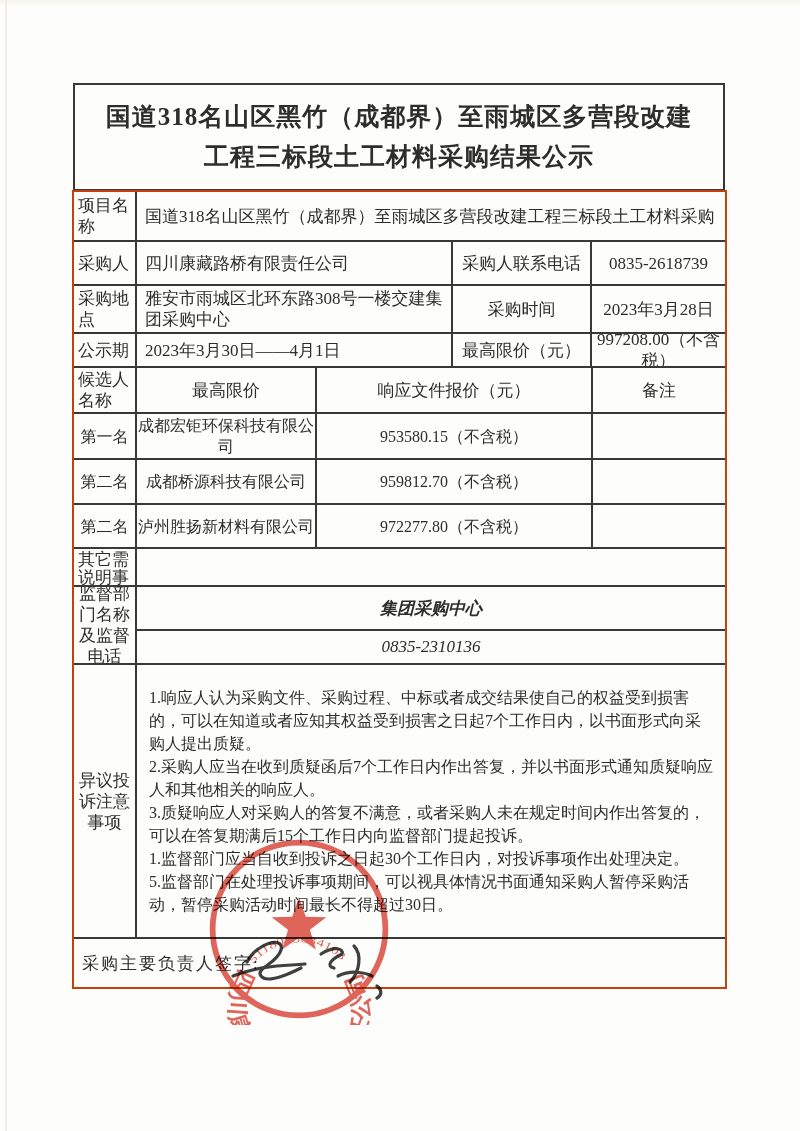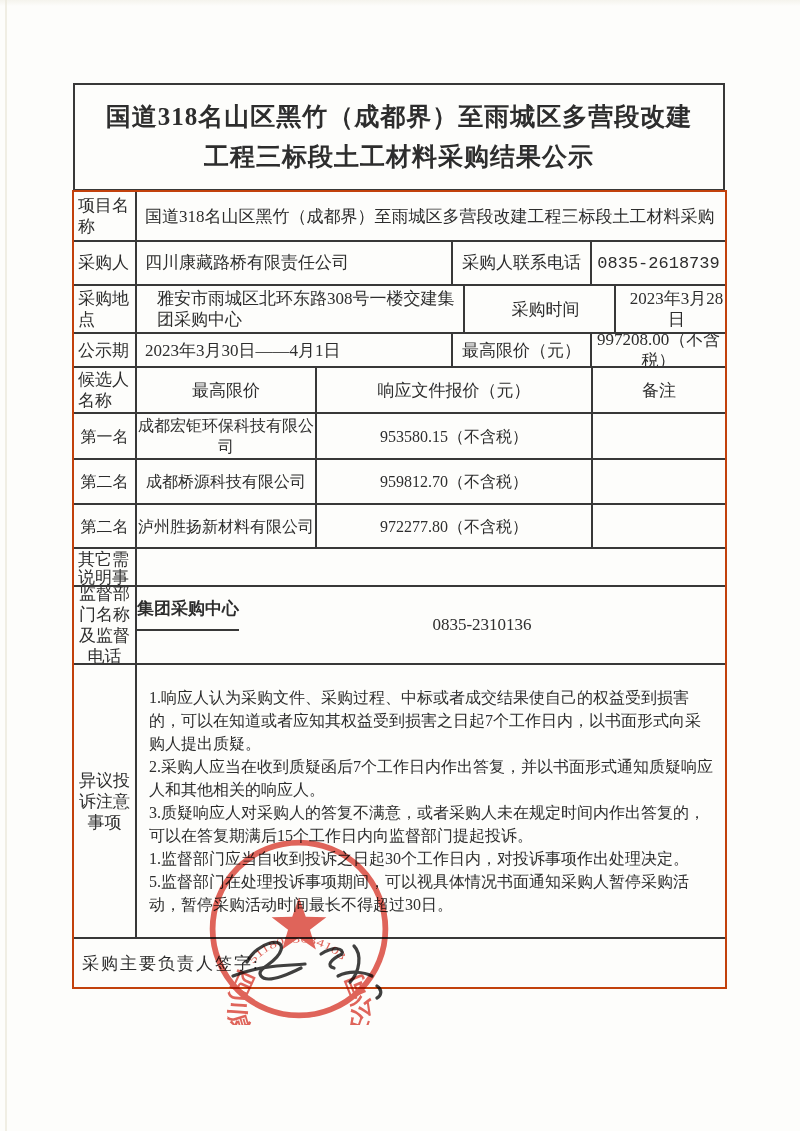--- a/index.html
+++ b/index.html
@@ -37,26 +37,26 @@
   .td:last-child { border-right:none; }
   .lbl { flex:0 0 63px; padding:2px 4px; }
   .lbl-center { justify-content:center; text-align:center; }
   .val-left { padding:2px 8px; }
   .ctr { justify-content:center; text-align:center; }
   .flex1 { flex:1; }
   .w-c2a { flex:0 0 316px; }
   .w-c3a { flex:0 0 139px; }
   .w-name { flex:0 0 180px; }
   .w-price { flex:0 0 276px; }
-  .r1 { height:50px; } .r2 { height:44px;font-family:Liberation Mono, monospace; } .r3 { height:48px;gap:12px; } .r4 { height:34px; }
+  .r1 { height:50px; } .r2 { height:44px; } .r3 { height:48px; } .r4 { height:34px; }
   .r5 { height:46px; } .r6 { height:46px; } .r7 { height:45px; } .r8 { height:44px; }
   .r9 { height:38px; } .r10 { height:78px; } .r11 { height:274px; } .r12 { height:48px; }
   .rank-cell, .cand-cell { font-size:16px; }
   .lbl-clip { align-items:flex-start; line-height:17.5px; }
-  .sup-col { flex:1; display:flex; flex-direction:row; }
+  .sup-col { flex:1; display:flex; flex-direction:column;font-style:italic; }
   .sup-a { height:44px; border-bottom:2px solid #383838; display:flex; align-items:center; justify-content:center; font-size:17px; font-weight:bold; }
   .sup-b { flex:1; display:flex; align-items:center; justify-content:center; font-size:17px; }
   .obj-content {
     flex:1; display:flex; flex-direction:column; justify-content:center;
     padding:6px 12px; font-size:16px; line-height:23px;
   }
   .sig-row { padding-left:8px; letter-spacing:2px; }
   .stamp-svg {
     position:absolute; left:203px; top:833px; width:192px; height:192px;
     mix-blend-mode:multiply; opacity:.88;

